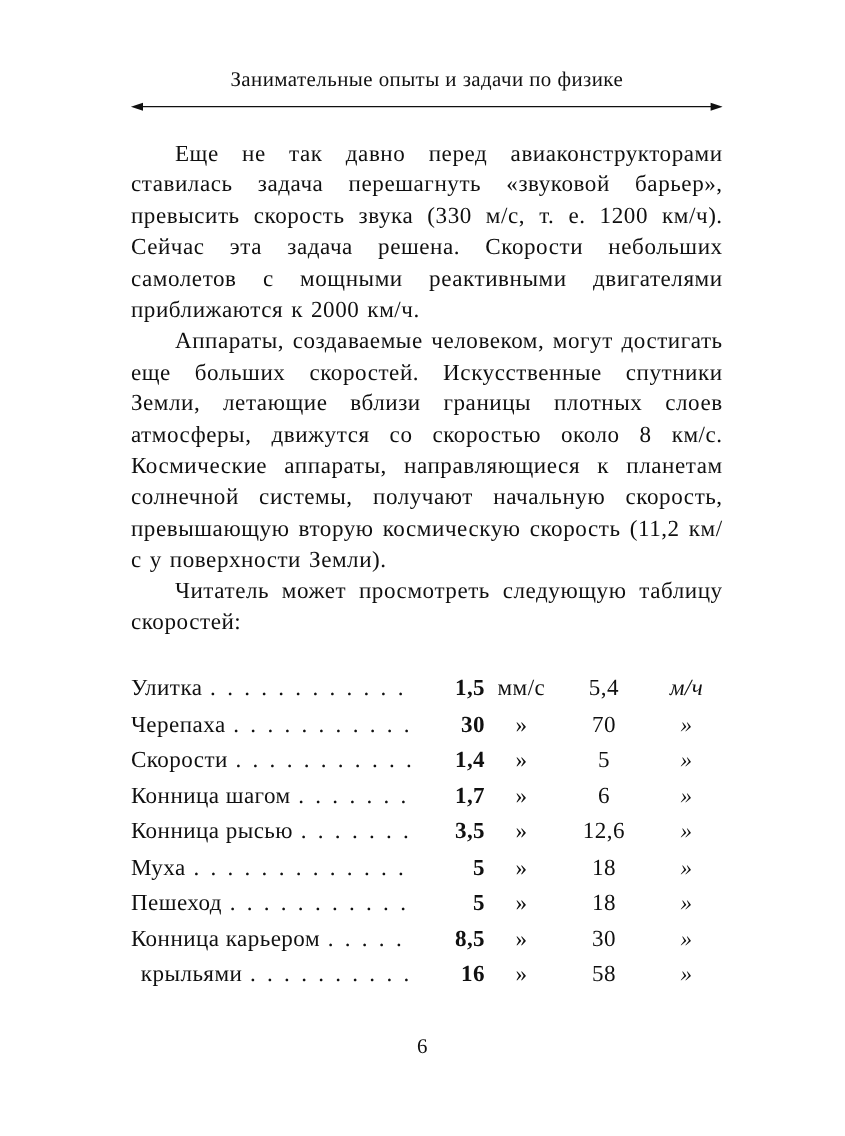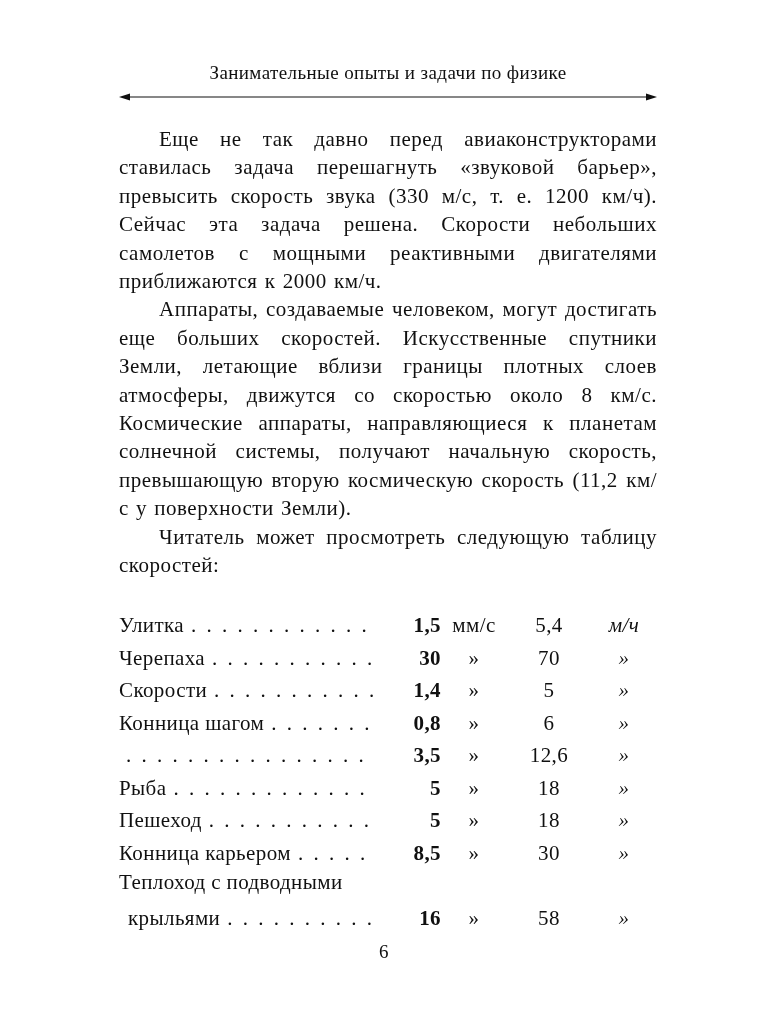--- a/index.html
+++ b/index.html
@@ -99,36 +99,37 @@
       <span class="dots"></span>
       <span class="c-v1">1,4</span>
       <span class="c-u1">»</span>
       <span class="c-v2">5</span>
       <span class="c-u2">»</span>
     </div>
 
     <div class="speed-row">
       <span class="row-label">Конница шагом</span>
       <span class="dots"></span>
-      <span class="c-v1">0,8</span>
+      <span class="c-v1">1,7</span>
       <span class="c-u1">»</span>
       <span class="c-v2">6</span>
       <span class="c-u2">»</span>
     </div>
 
     <div class="speed-row">
+      <span class="row-label">Конница рысью</span>
       <span class="dots"></span>
       <span class="c-v1">3,5</span>
       <span class="c-u1">»</span>
       <span class="c-v2">12,6</span>
       <span class="c-u2">»</span>
     </div>
 
     <div class="speed-row">
-      <span class="row-label">Рыба</span>
+      <span class="row-label">Муха</span>
       <span class="dots"></span>
       <span class="c-v1">5</span>
       <span class="c-u1">»</span>
       <span class="c-v2">18</span>
       <span class="c-u2">»</span>
     </div>
 
     <div class="speed-row">
       <span class="row-label">Пешеход</span>
       <span class="dots"></span>
@@ -141,21 +142,20 @@
     <div class="speed-row">
       <span class="row-label">Конница карьером</span>
       <span class="dots"></span>
       <span class="c-v1">8,5</span>
       <span class="c-u1">»</span>
       <span class="c-v2">30</span>
       <span class="c-u2">»</span>
     </div>
 
     <div>
-      <div class="wrap-line1">Теплоход с подводными</div>
       <div class="speed-row">
         <span class="row-label wrap-indent">крыльями</span>
         <span class="dots"></span>
         <span class="c-v1">16</span>
         <span class="c-u1">»</span>
         <span class="c-v2">58</span>
         <span class="c-u2">»</span>
       </div>
     </div>
 

